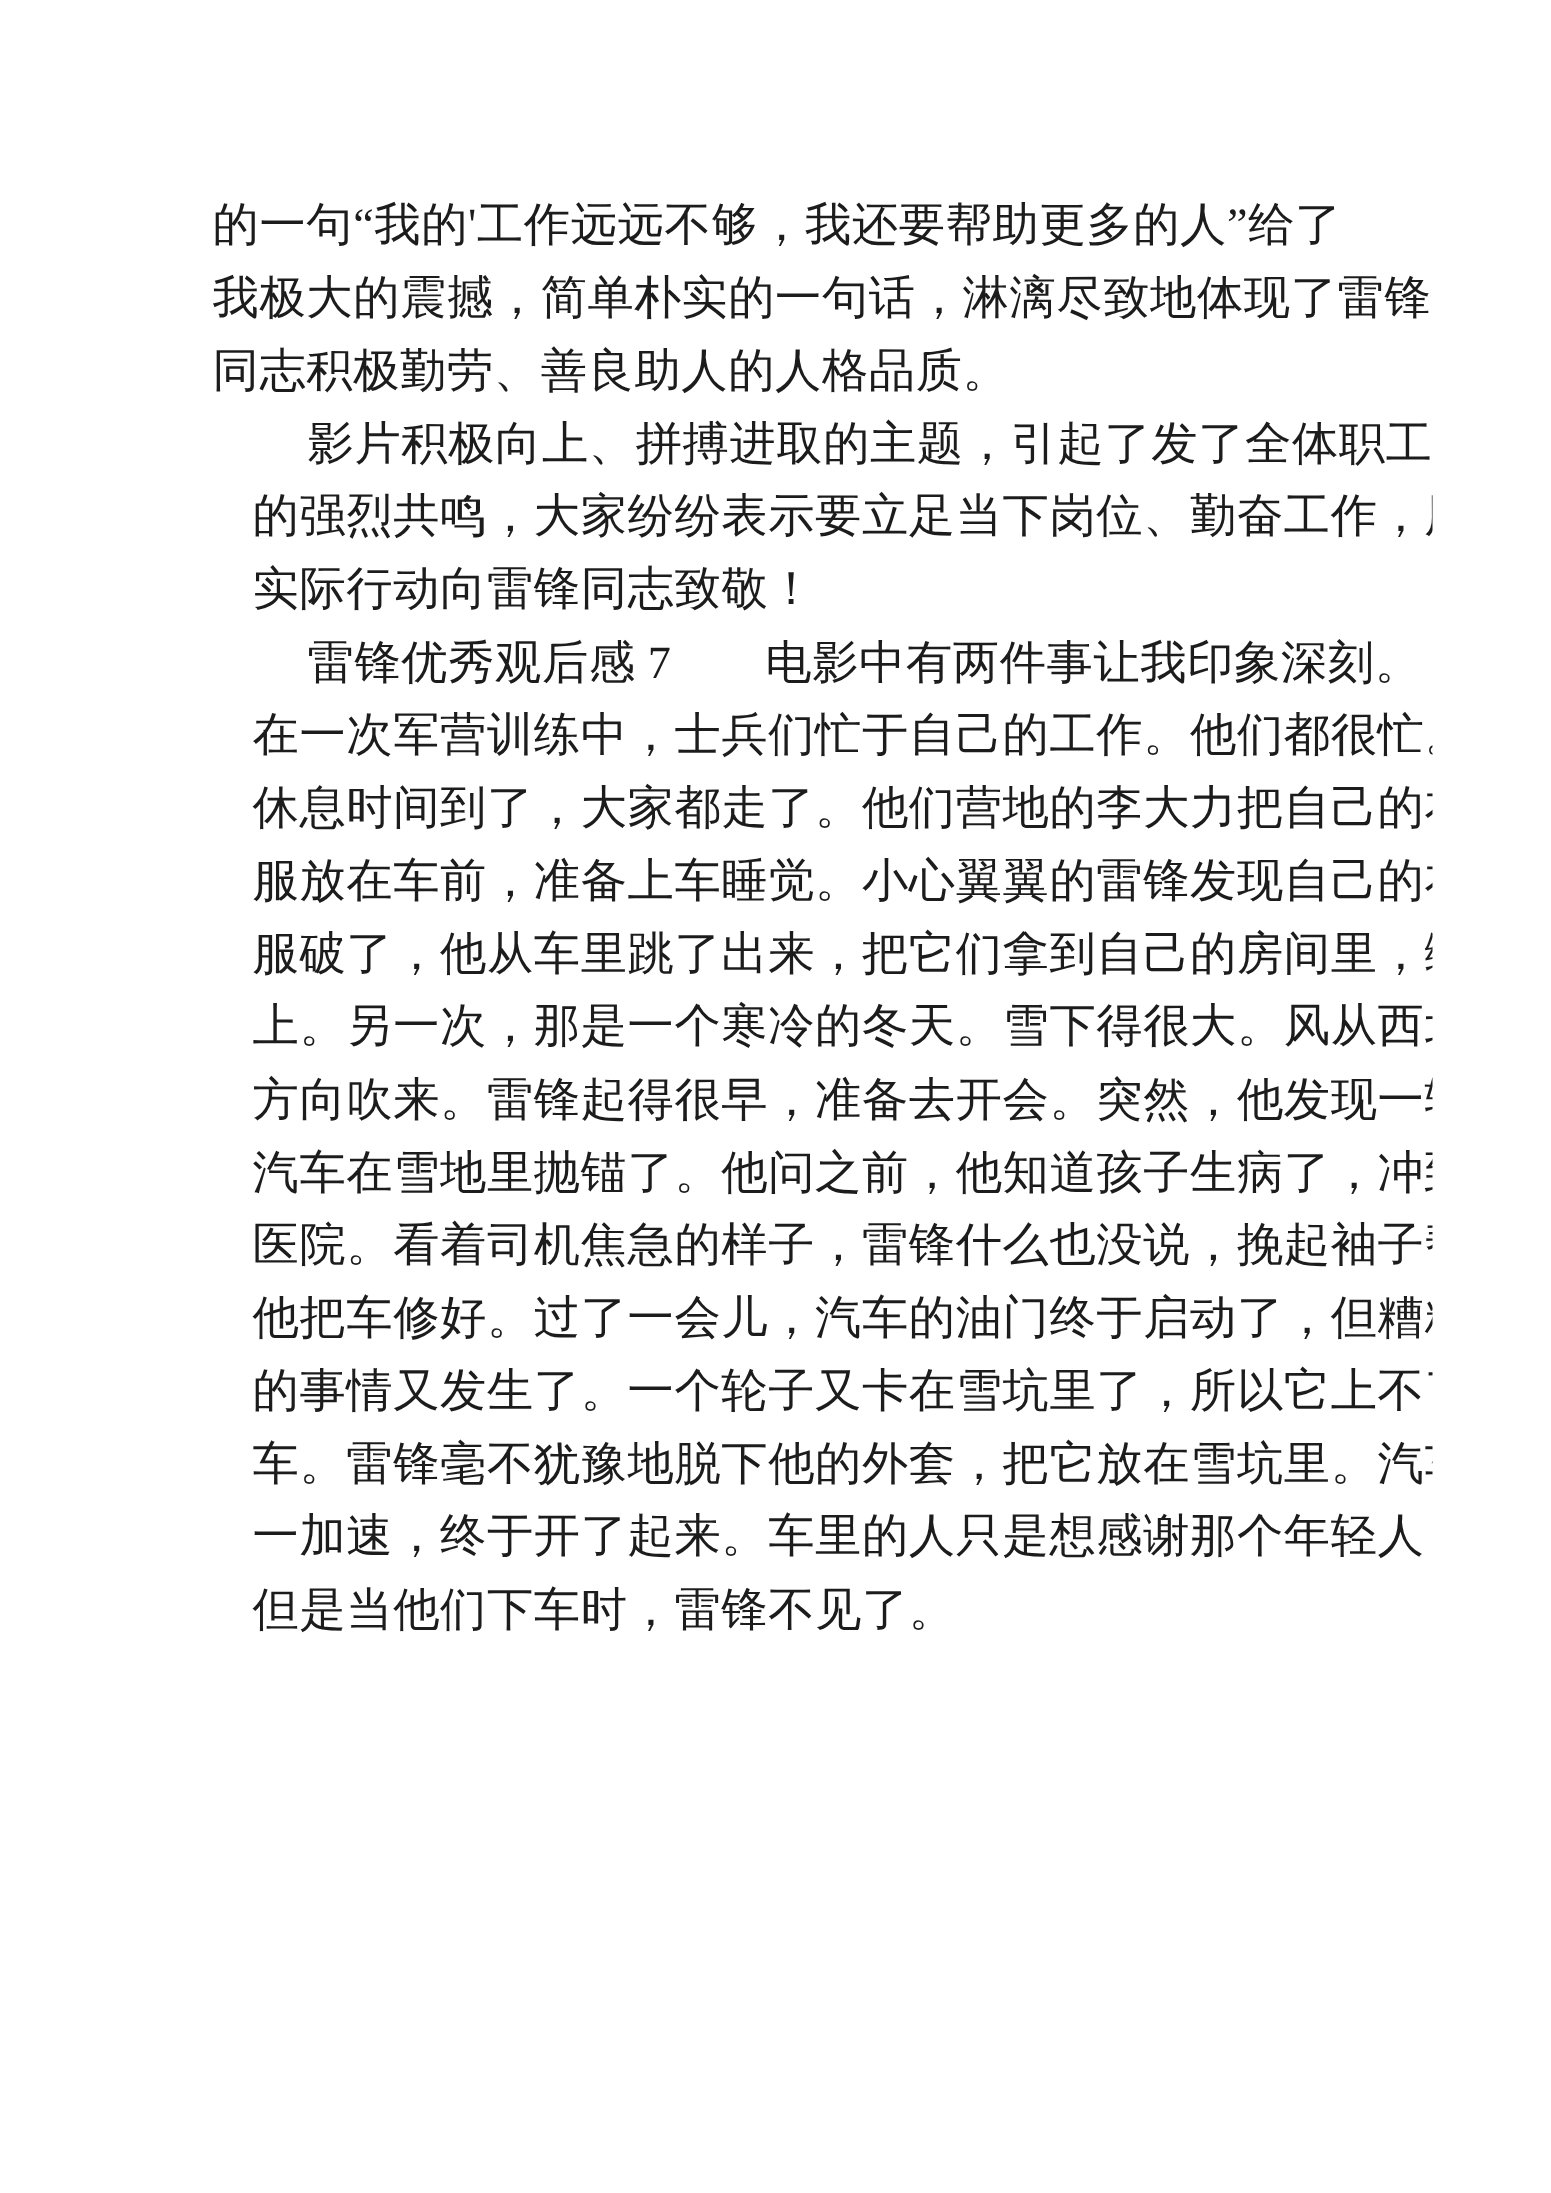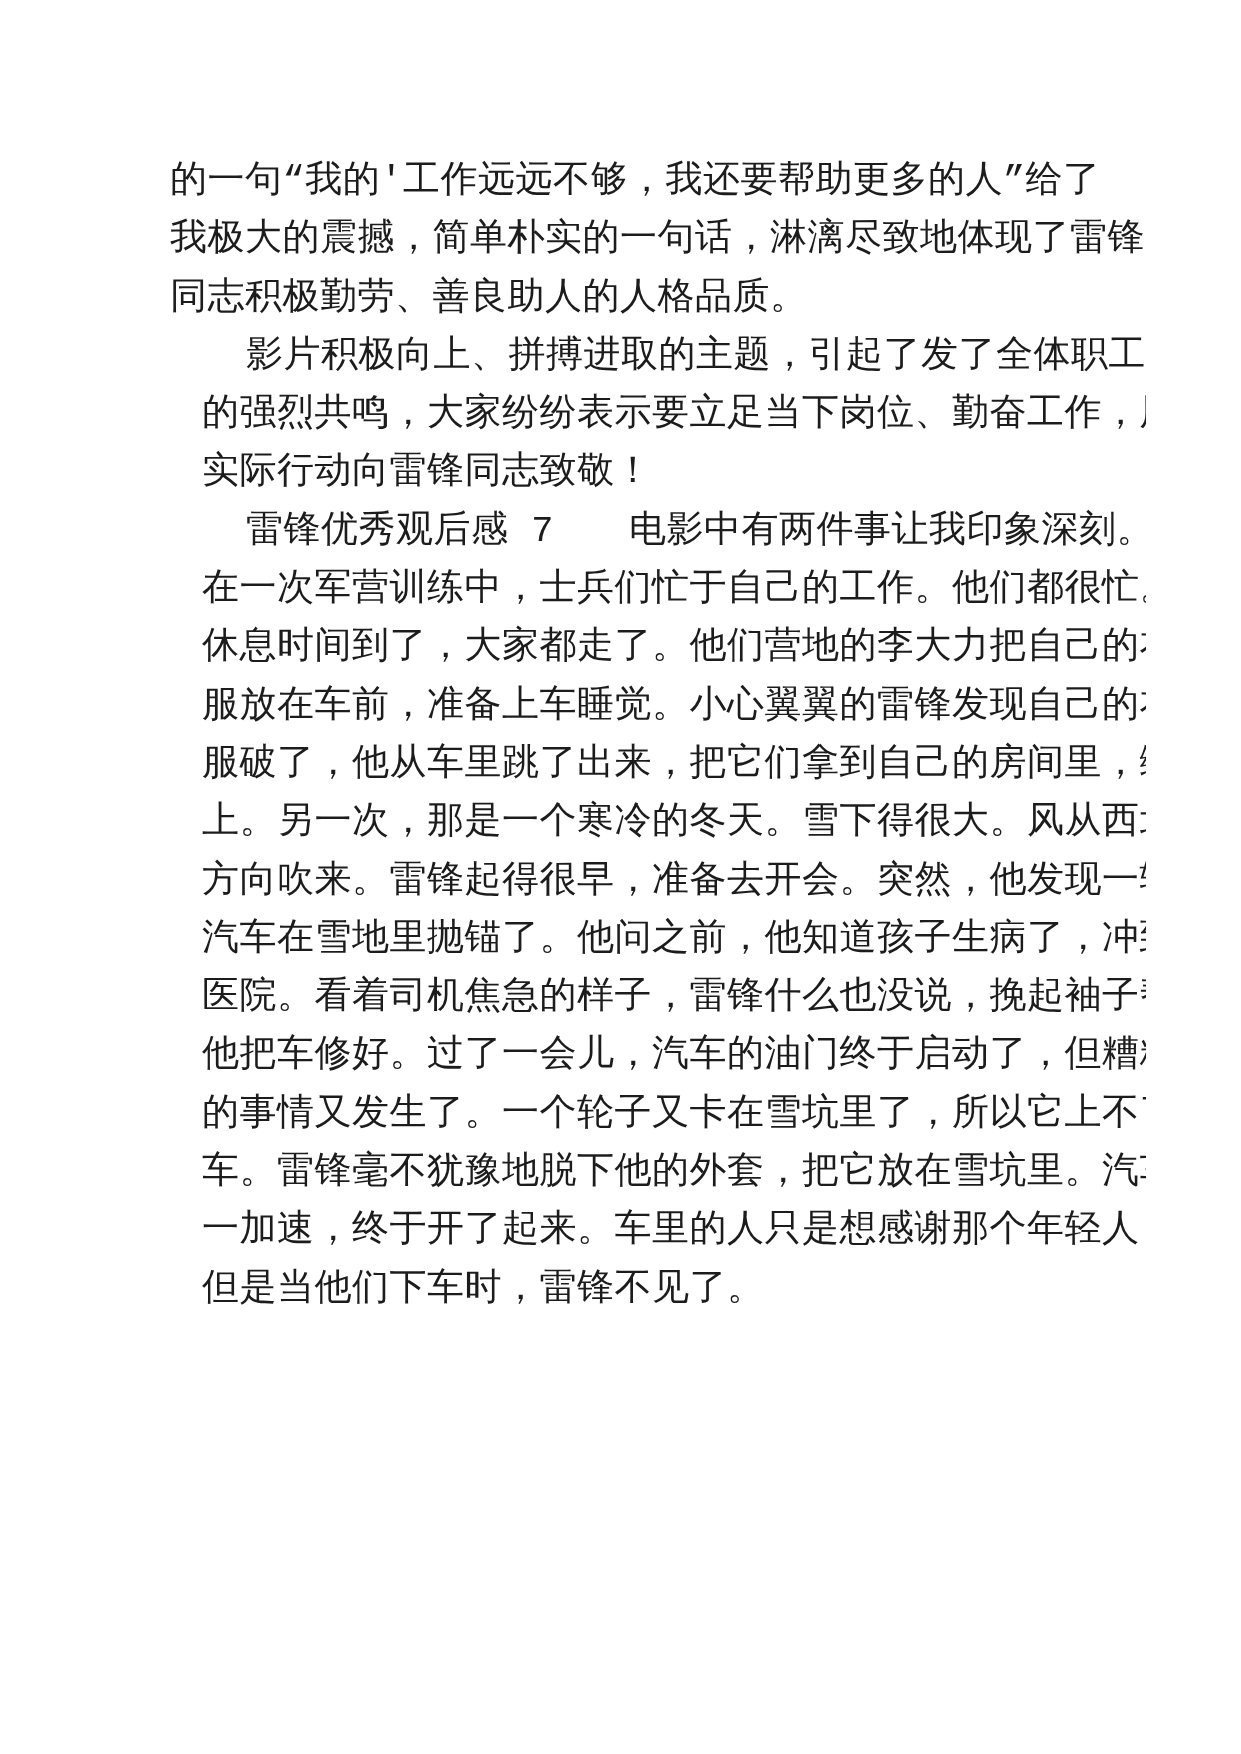--- a/index.html
+++ b/index.html
@@ -6,21 +6,21 @@
     margin: 0;
     padding: 0;
     background: #ffffff;
   }
   .page {
     position: relative;
     width: 1146px;
     height: 1754px;
     background: #ffffff;
     overflow: hidden;
-    font-family: Liberation Mono, monospace;
+    font-family: Liberation Serif, serif;
   }
   .content {
     position: absolute;
     left: 170px;
     top: 152px;
     width: 940px;
     color: #1c1c1c;
   }
   .para {
     margin: 0;

